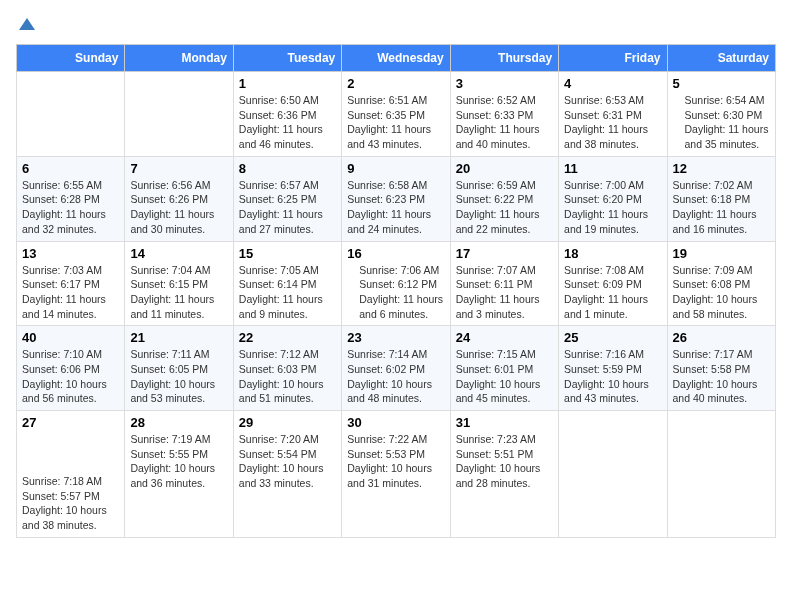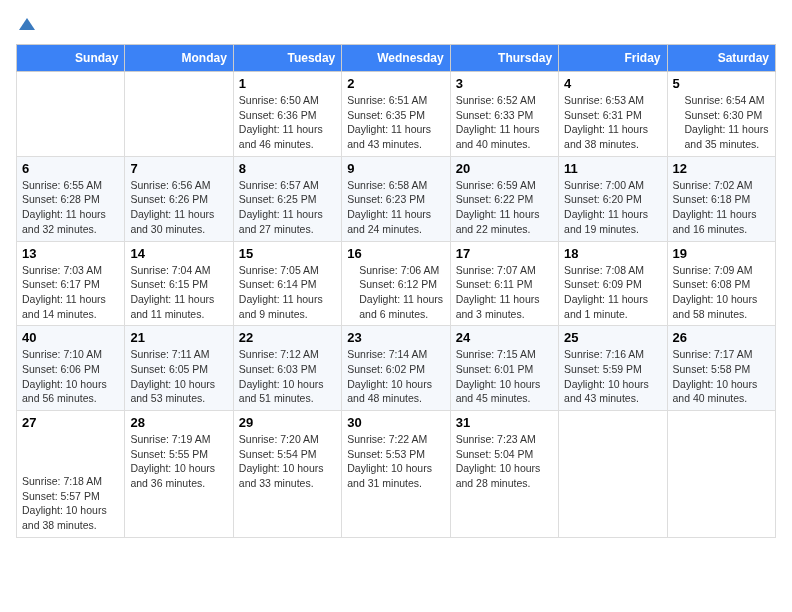--- a/index.html
+++ b/index.html
@@ -295,20 +295,20 @@
         </td>
         <td>
           <span class="day-number">30</span>
           <div class="day-info" style="white-space: pre-line;">Sunrise: 7:22 AM
 Sunset: 5:53 PM
 Daylight: 10 hours and 31 minutes.</div>
         </td>
         <td>
           <span class="day-number">31</span>
           <div class="day-info" style="white-space: pre-line;">Sunrise: 7:23 AM
-Sunset: 5:04 PM
+Sunset: 5:51 PM
 Daylight: 10 hours and 28 minutes.</div>
         </td>
         <td class="empty"></td>
         <td class="empty"></td>
       </tr>
     </tbody>
 </table>
 
 </body></html>

